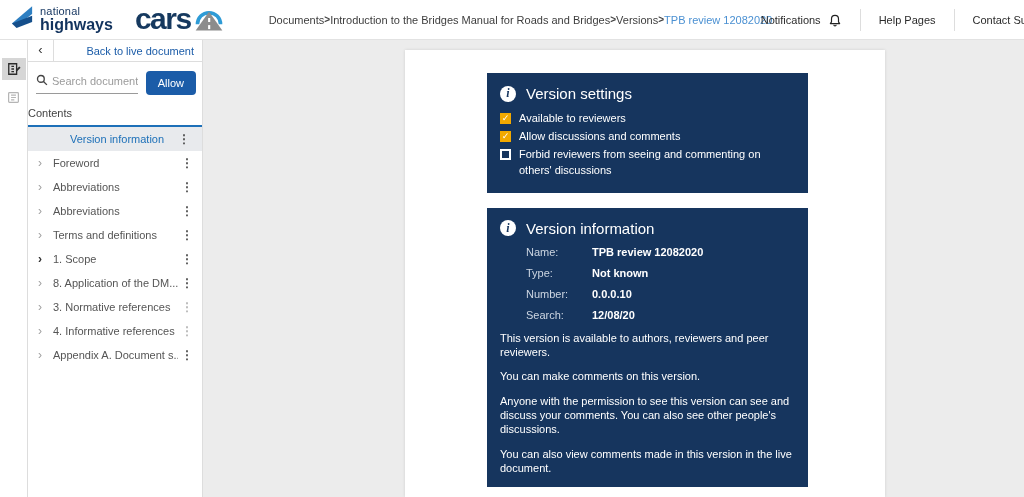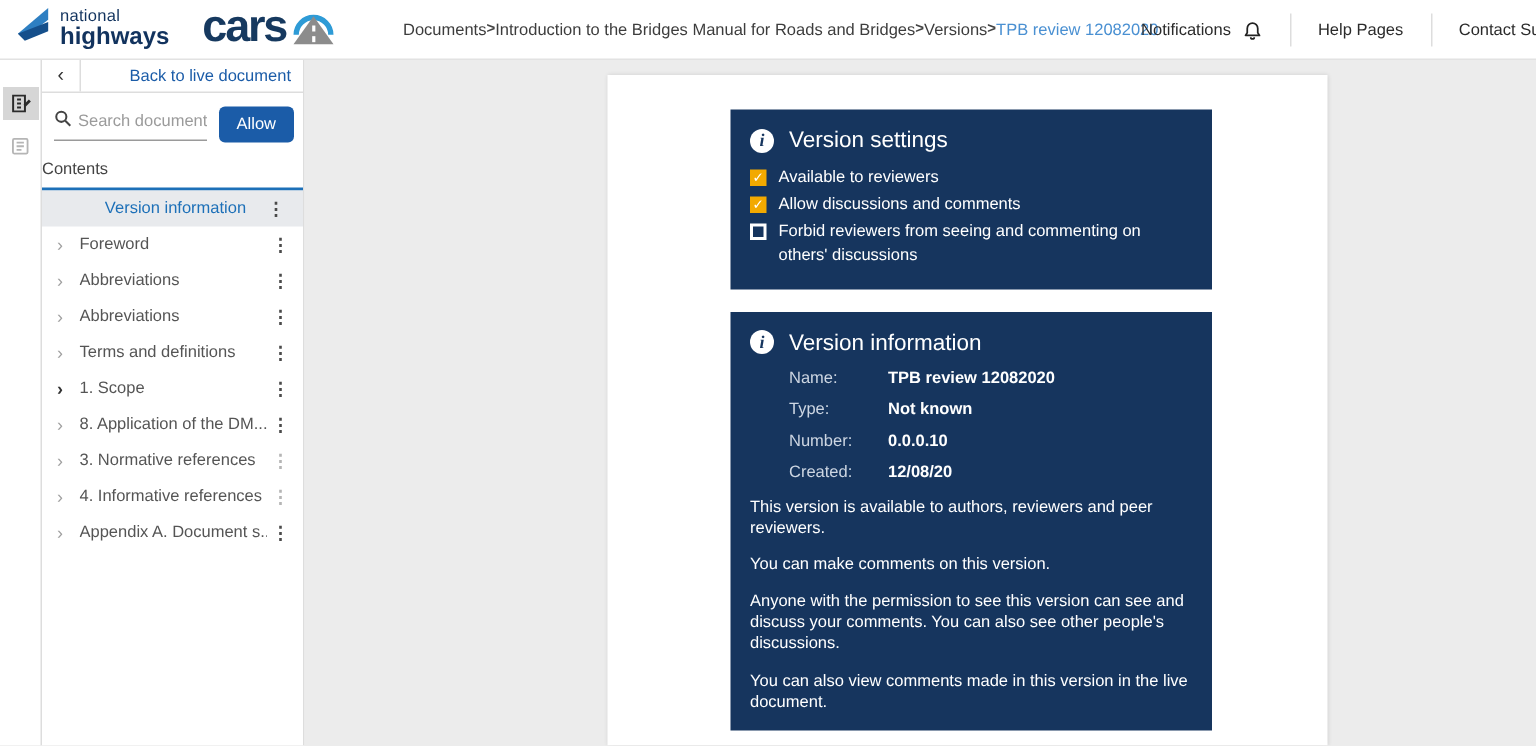--- a/index.html
+++ b/index.html
@@ -251,21 +251,21 @@
             </div>
             <div class="f-row">
               <span class="f-label">Type:</span>
               <span class="f-value">Not known</span>
             </div>
             <div class="f-row">
               <span class="f-label">Number:</span>
               <span class="f-value">0.0.0.10</span>
             </div>
             <div class="f-row">
-              <span class="f-label">Created:</span>
+              <span class="f-label">Search:</span>
               <span class="f-value">12/08/20</span>
             </div>
           </div>
         <div id="p-list">
             <div class="para">This version is available to authors, reviewers and peer reviewers.</div>
             <div class="para">You can make comments on this version.</div>
             <div class="para">Anyone with the permission to see this version can see and discuss your comments. You can also see other people's discussions.</div>
             <div class="para">You can also view comments made in this version in the live document.</div>
           </div>
       </div>

